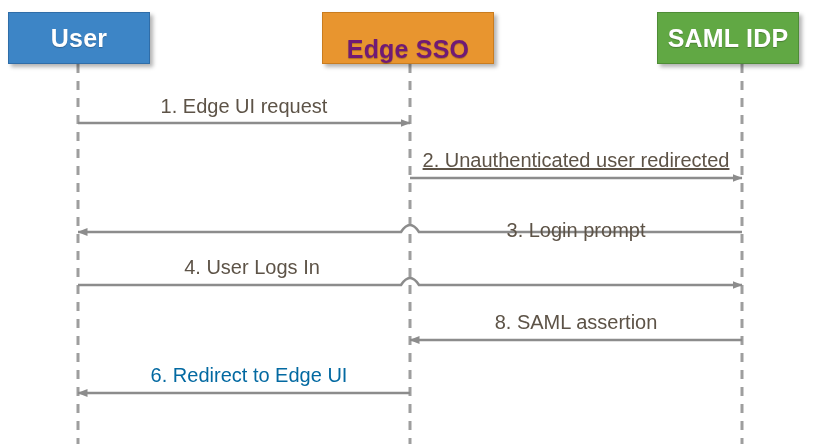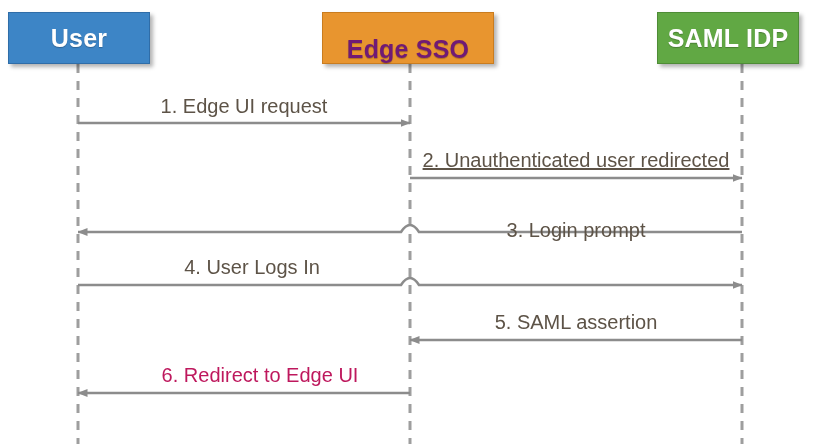--- a/index.html
+++ b/index.html
@@ -105,17 +105,17 @@
       </div>
       <div class="participant-box" style="left: 657px; top: 12px; width: 142px; height: 52px; background: rgb(97, 168, 68); border-color: rgb(78, 140, 54);">
         <span class="participant-label" style="color: rgb(255, 255, 255);">SAML IDP</span>
       </div>
     </div>
   <div id="labels-layer">
       <div class="msg-label" style="left: 244px; top: 116px; color: rgb(93, 83, 71);">1. Edge UI request</div>
       <div class="msg-label" style="left: 576px; top: 170px; color: rgb(93, 83, 71); text-decoration: underline;">2. Unauthenticated user redirected</div>
       <div class="msg-label" style="left: 576px; top: 240px; color: rgb(93, 83, 71);">3. Login prompt</div>
       <div class="msg-label" style="left: 244px; top: 277px; color: rgb(93, 83, 71); margin-left: 8px;">4. User Logs In</div>
-      <div class="msg-label" style="left: 576px; top: 332px; color: rgb(93, 83, 71);">5. SAML assertion</div>
-      <div class="msg-label" style="left: 260px; top: 385px; color: #be185d;">6. Redirect to Edge UI</div>
+      <div class="msg-label" style="left: 576px; top: 332px; color: rgb(93, 83, 71);">8. SAML assertion</div>
+      <div class="msg-label" style="left: 249px; top: 385px; color: #0369a1;">6. Redirect to Edge UI</div>
     </div>
 
 </div>
 
 </body></html>

